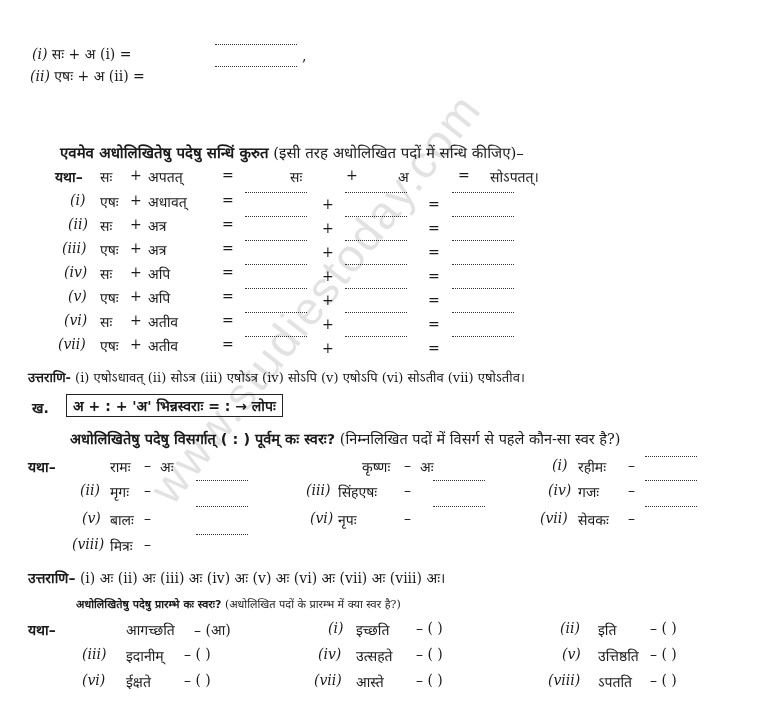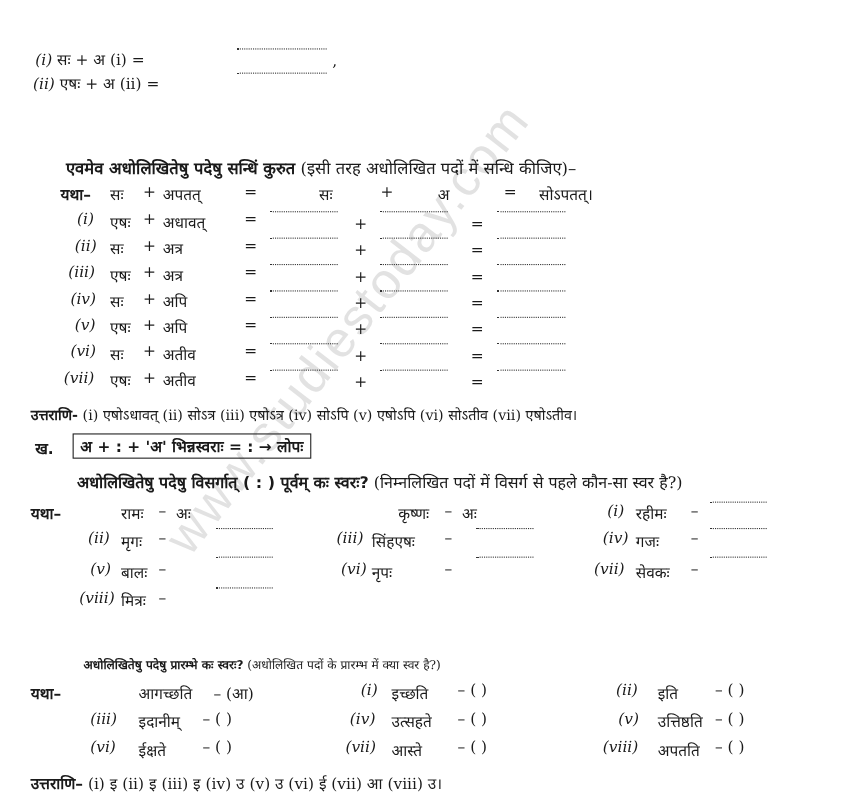--- a/index.html
+++ b/index.html
@@ -225,20 +225,24 @@
     <span class="dots" style="left:645px; top:506px; width:52px;"></span>
   </div>
 
   <div>
     <span class="col rn" style="left:72px; top:536px;">(viii)</span>
     <span class="col" style="left:110px; top:536px;">मित्रः</span>
     <span class="col" style="left:144px; top:536px;">–</span>
     <span class="dots" style="left:196px; top:534px; width:52px;"></span>
   </div>
 
+  <div class="abs" style="left:28px; top:568px;">
+    <span class="b">उत्तराणि–</span>
+    <span>(i) अः (ii) अः (iii) अः (iv) अः (v) अः (vi) अः (vii) अः (viii) अः।</span>
+  </div>
 
   <div class="abs" style="left:76px; top:596px; font-size:11px;">
     <span class="b">अधोलिखितेषु पदेषु प्रारम्भे कः स्वरः?</span>
     <span>(अधोलिखित पदों के प्रारम्भ में क्या स्वर है?)</span>
   </div>
 
   <span class="abs b" style="left:28px; top:620px;">यथा–</span>
 
   <div>
     <span class="col" style="left:126px; top:620px;">आगच्छति</span>
@@ -276,22 +280,18 @@
     <span class="col" style="left:126px; top:672px;">ईक्षते</span>
     <span class="col" style="left:184px; top:672px;">– ( )</span>
   </div>
   <div>
     <span class="col rn" style="left:314px; top:672px;">(vii)</span>
     <span class="col" style="left:356px; top:672px;">आस्ते</span>
     <span class="col" style="left:416px; top:672px;">– ( )</span>
   </div>
   <div>
     <span class="col rn" style="left:548px; top:672px;">(viii)</span>
-    <span class="col" style="left:598px; top:672px;">अपतति</span>
+    <span class="col" style="left:598px; top:672px;">ऽपतति</span>
     <span class="col" style="left:650px; top:672px;">– ( )</span>
   </div>
 
-  <div class="abs" style="left:28px; top:702px;">
-    <span class="b">उत्तराणि–</span>
-    <span>(i) इ (ii) इ (iii) इ (iv) उ (v) उ (vi) ई (vii) आ (viii) उ।</span>
-  </div>
 
 </div>
 
 </body></html>

